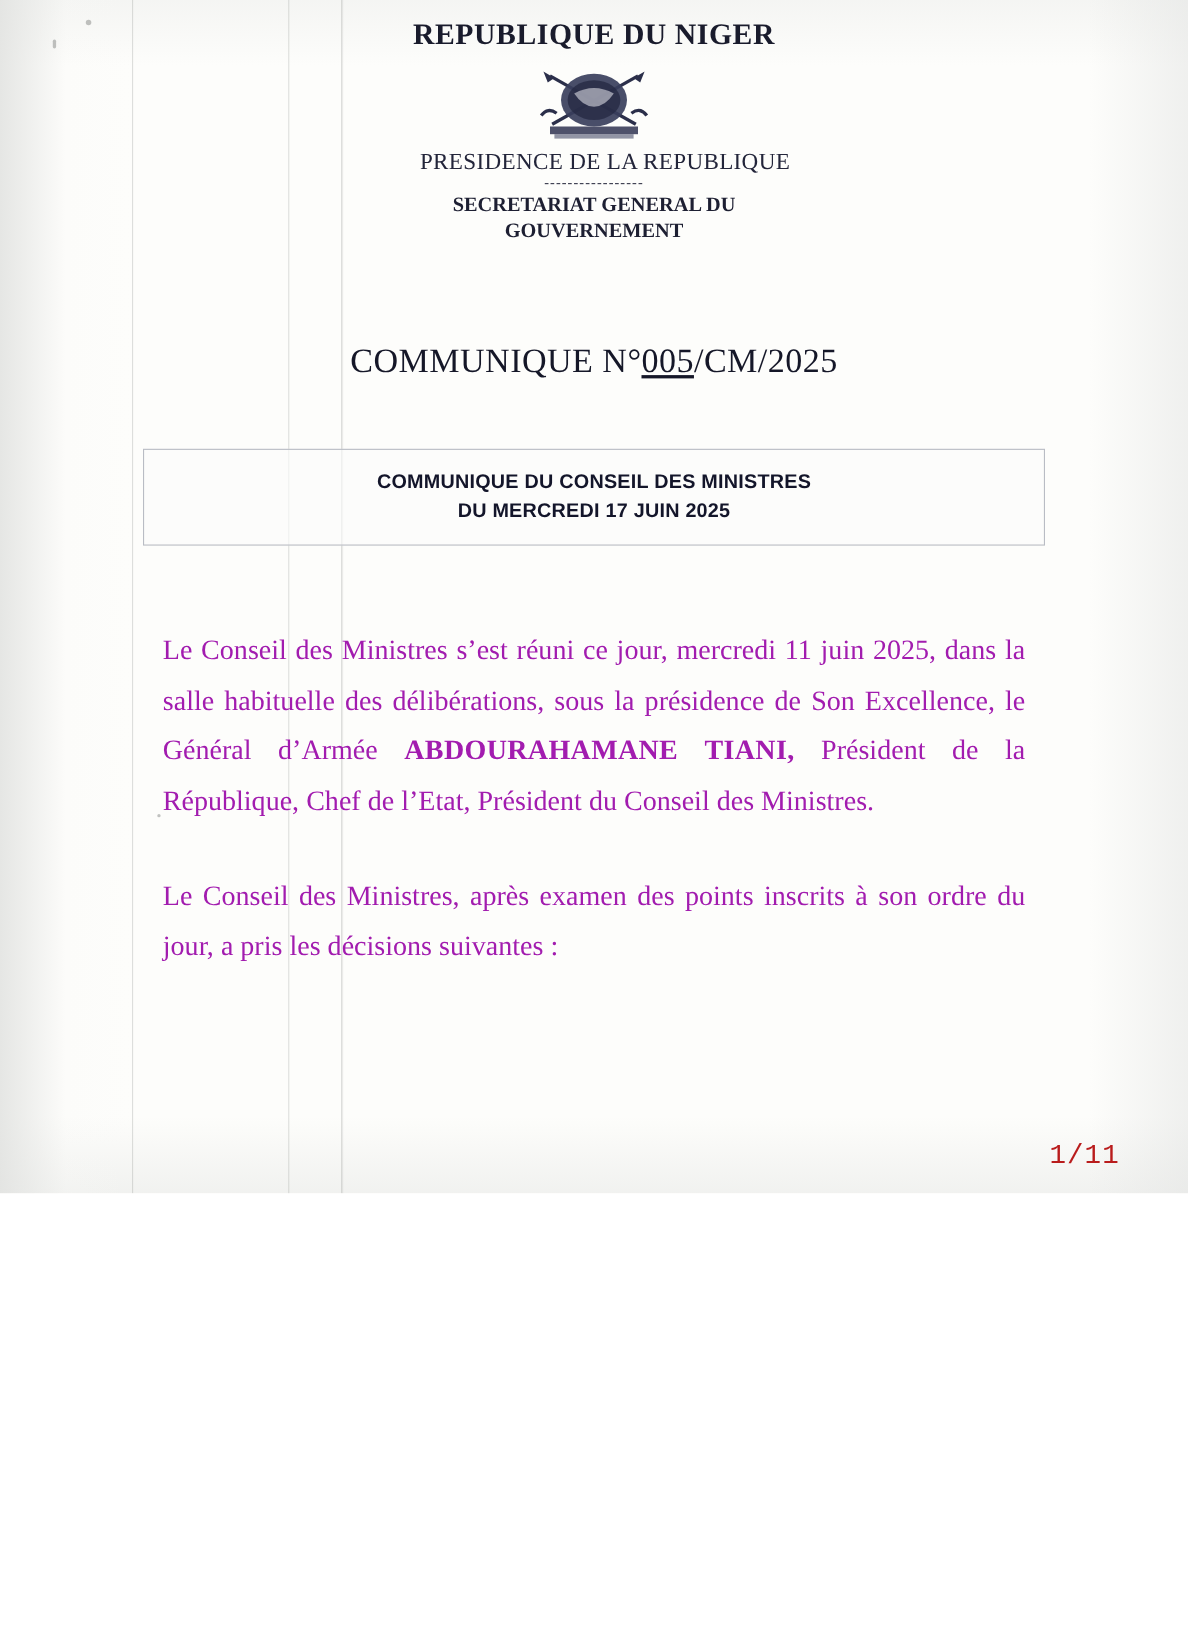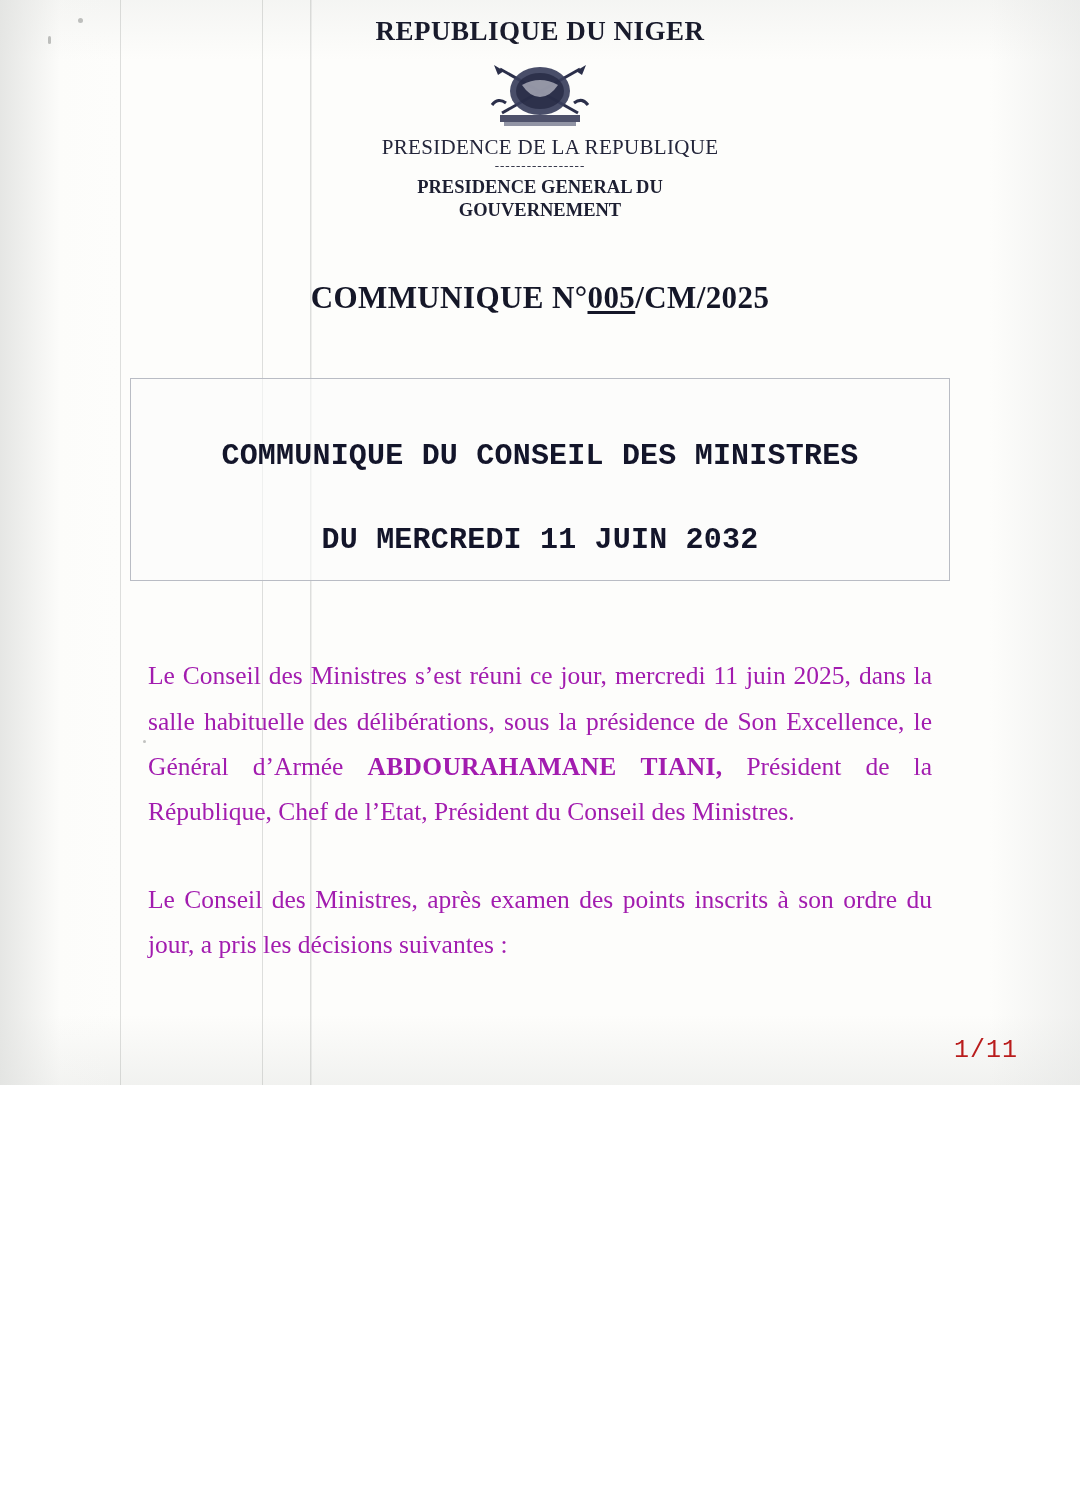--- a/index.html
+++ b/index.html
@@ -99,47 +99,46 @@
     font-family: "Liberation Serif", serif;
     font-weight: bold;
     font-size: 18.5px;
     color: #1d1f32;
     line-height: 1.25;
     margin-top: 2px;
   }
 
   .communique-no {
     text-align: center;
-    margin-top: 58px;
-    font-family: "Liberation Serif", serif;
-    font-weight: bold;
+    margin-top: 88px;
+    font-family: "Liberation Serif", serif;
+    font-weight: normal;
     font-size: 31px;
     color: #151728;
     letter-spacing: 0.4px;
   }
   .communique-no .num {
     text-decoration: underline;
     text-underline-offset: 3px;
   }
 
   .title-box {
     margin: 62px 130px 0 130px;
     border: 1px solid #b9bcc4;
     padding: 16px 10px 18px 10px;
     text-align: center;
     background: rgba(252,252,252,0.6);
   }
   .title-box .line {
-    font-family: Liberation Mono, monospace;
-    font-weight: bold;
-    font-size: 30px;
+    font-family: Liberation Sans, sans-serif;
+    font-weight: bold;
+    font-size: 18px;
     color: #13152a;
     line-height: 1.45;
     letter-spacing: 0.2px;
-    margin-top: 40px;
   }
 
   .body-text {
     margin: 72px 148px 0 148px;
     font-family: "Liberation Serif", serif;
     font-size: 25.5px;
     color: #a21caf;
     line-height: 1.78;
     text-align: justify;
     text-justify: inter-word;
@@ -196,32 +195,32 @@
           <ellipse cx="70" cy="36" rx="24" ry="18" fill="#242842" opacity="0.75"></ellipse>
           <path d="M52 30 q18 -10 36 0 q-8 12 -18 12 q-10 0 -18 -12 Z" fill="#e9eaf0" opacity="0.55"></path>
           <rect x="30" y="60" width="80" height="7" fill="#2f3350" opacity="0.85"></rect>
           <rect x="34" y="67" width="72" height="4" fill="#4a4f6b" opacity="0.6"></rect>
         </svg>
       </div>
 
       <div class="presidence">PRESIDENCE DE LA REPUBLIQUE</div>
       <div class="dashes">-----------------</div>
       <div class="sg">
-        <div>PRESIDENCE GENERAL DU</div>
+        <div>SECRETARIAT GENERAL DU</div>
         <div>GOUVERNEMENT</div>
       </div>
     </div>
 
     <div class="communique-no">
       <span>COMMUNIQUE N°</span><span class="num">005</span><span>/CM/2025</span>
     </div>
 
     <div class="title-box">
       <div class="line">COMMUNIQUE DU CONSEIL DES MINISTRES</div>
-      <div class="line">DU MERCREDI 11 JUIN 2032</div>
+      <div class="line">DU MERCREDI 17 JUIN 2025</div>
     </div>
 
     <div class="body-text">
       <p><span>Le Conseil des Ministres s’est réuni ce jour, mercredi 11 juin 2025, dans la salle habituelle des délibérations, sous la présidence de Son Excellence, le Général d’Armée </span><span class="name">ABDOURAHAMANE TIANI,</span><span> Président de la République, Chef de l’Etat, Président du Conseil des Ministres.</span></p>
       <p>Le Conseil des Ministres, après examen des points inscrits à son ordre du jour, a pris les décisions suivantes :</p>
     </div>
 
   </div>
 
   <div class="page-number">1/11</div>

